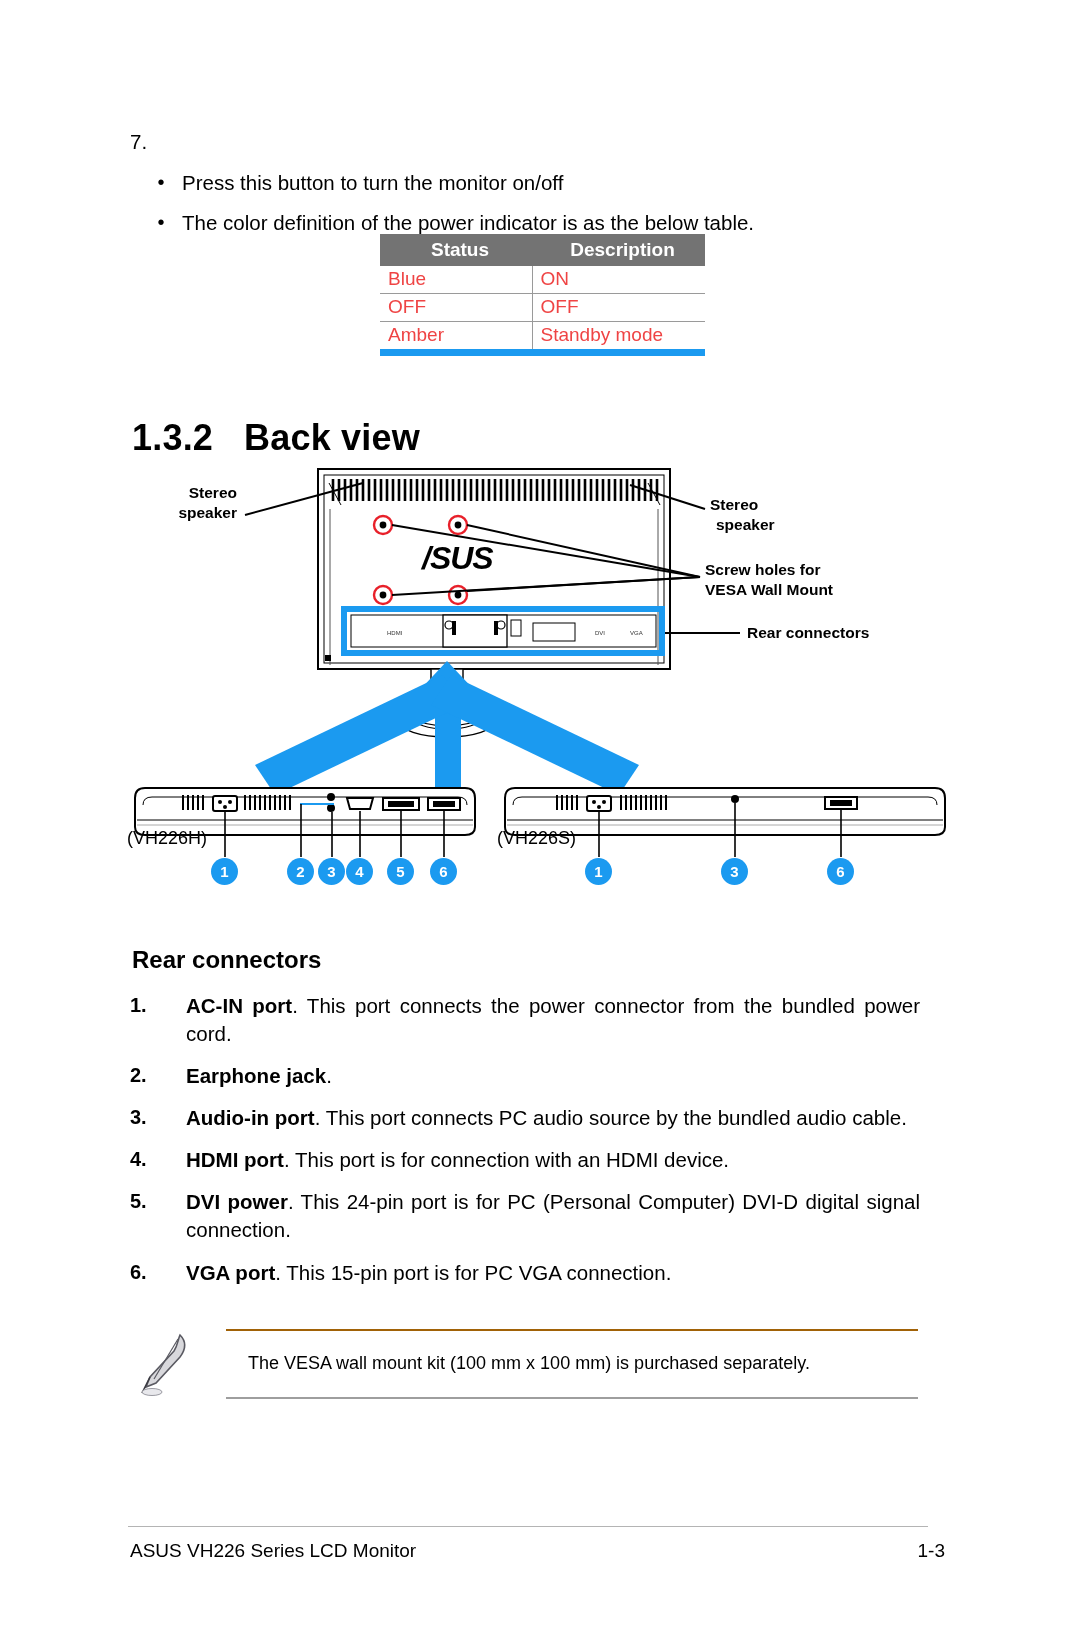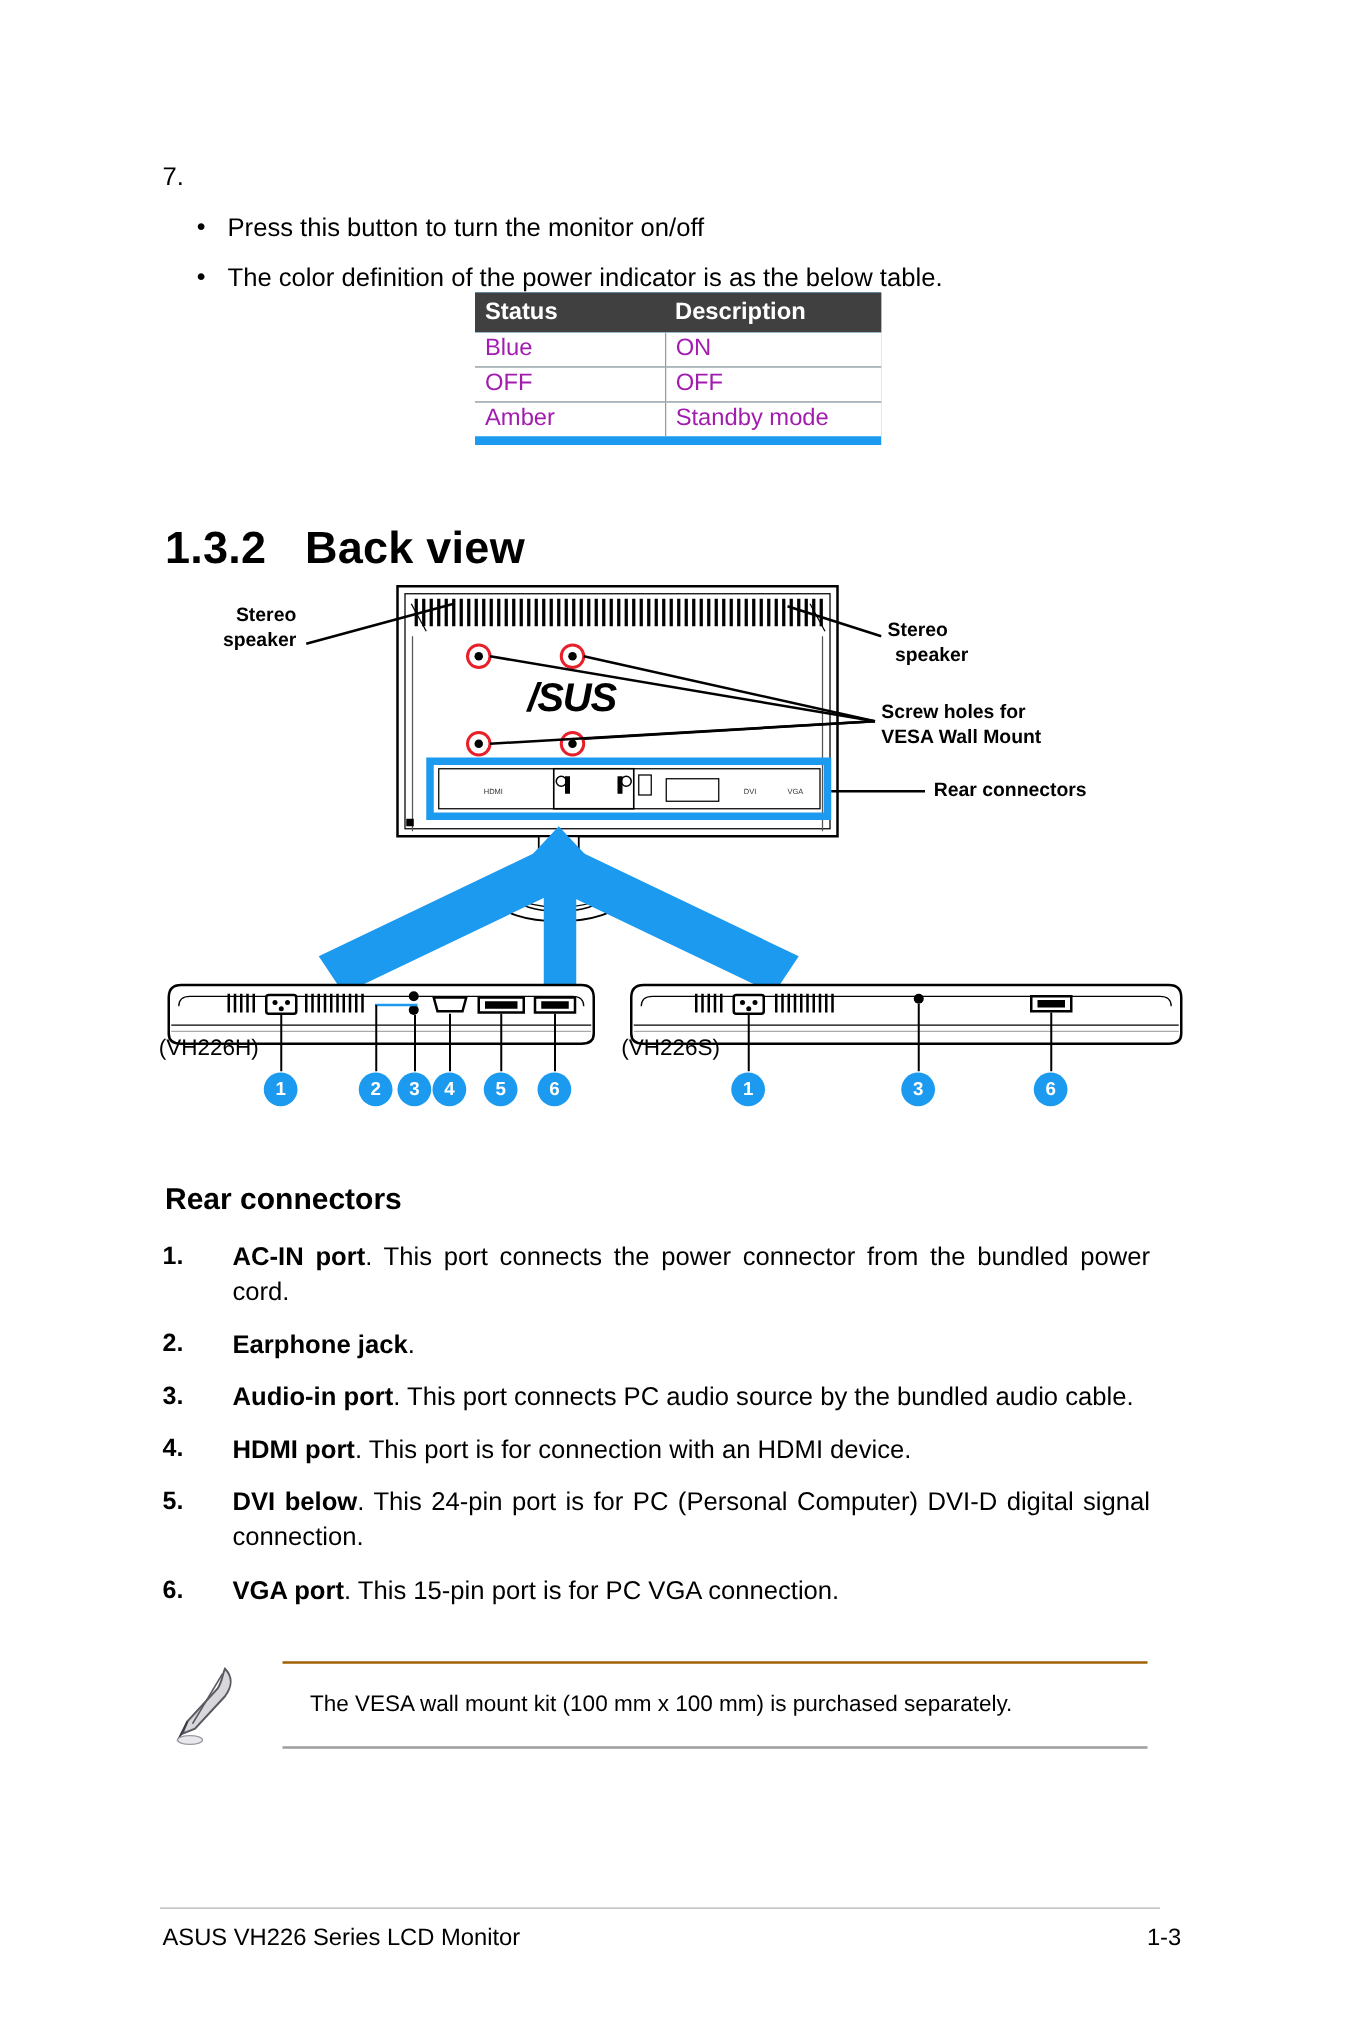--- a/index.html
+++ b/index.html
@@ -77,32 +77,32 @@
     background: #1B9AF0;
     padding: 0 0 7px 0;
     box-sizing: border-box;
   }
   table.status-table {
     border-collapse: collapse;
     width: 100%;
     table-layout: fixed;
   }
   table.status-table th {
-    background: #404040;
+    background: #737373;
     color: #ffffff;
     font-size: 19px;
     font-weight: bold;
-    text-align: left;
+    text-align: center;
     padding: 5px 0 5px 8px;
     border: none;
   }
   table.status-table th.c1 { width: 144px; }
   table.status-table td {
     background: #ffffff;
-    color: #a21caf;
+    color: #ef4444;
     font-size: 19px;
     padding: 2px 0 3px 8px;
     border-top: 1.5px solid #9a9a9a;
     border-right: 1.5px solid #9a9a9a;
   }
   table.status-table tr.first td { border-top: none; }
   table.status-table td.last { border-right: none; }
 
   
   .sec-head {
@@ -533,21 +533,21 @@
     <div class="conn-item">
       <span class="conn-num">3.</span>
       <span class="conn-body"><b>Audio-in port</b><span>. This port connects PC audio source by the bundled audio cable.</span></span>
     </div>
     <div class="conn-item">
       <span class="conn-num">4.</span>
       <span class="conn-body"><b>HDMI port</b><span>. This port is for connection with an HDMI device.</span></span>
     </div>
     <div class="conn-item">
       <span class="conn-num">5.</span>
-      <span class="conn-body"><b>DVI below</b><span>. This 24-pin port is for PC (Personal Computer) DVI-D digital signal connection.</span></span>
+      <span class="conn-body"><b>DVI power</b><span>. This 24-pin port is for PC (Personal Computer) DVI-D digital signal connection.</span></span>
     </div>
     <div class="conn-item">
       <span class="conn-num">6.</span>
       <span class="conn-body" style="text-align:left;"><b>VGA port</b><span>. This 15-pin port is for PC VGA connection.</span></span>
     </div>
   </div>
 
   <div class="note">
     <svg class="note-pen" viewBox="0 0 58 66">
       <path d="M44 4 C50 10 50 18 44 26 L20 52 L10 56 L14 46 L38 20 C42 14 42 8 44 4 Z" fill="#d8d8dc" stroke="#5a5a62" stroke-width="1.6"></path>

